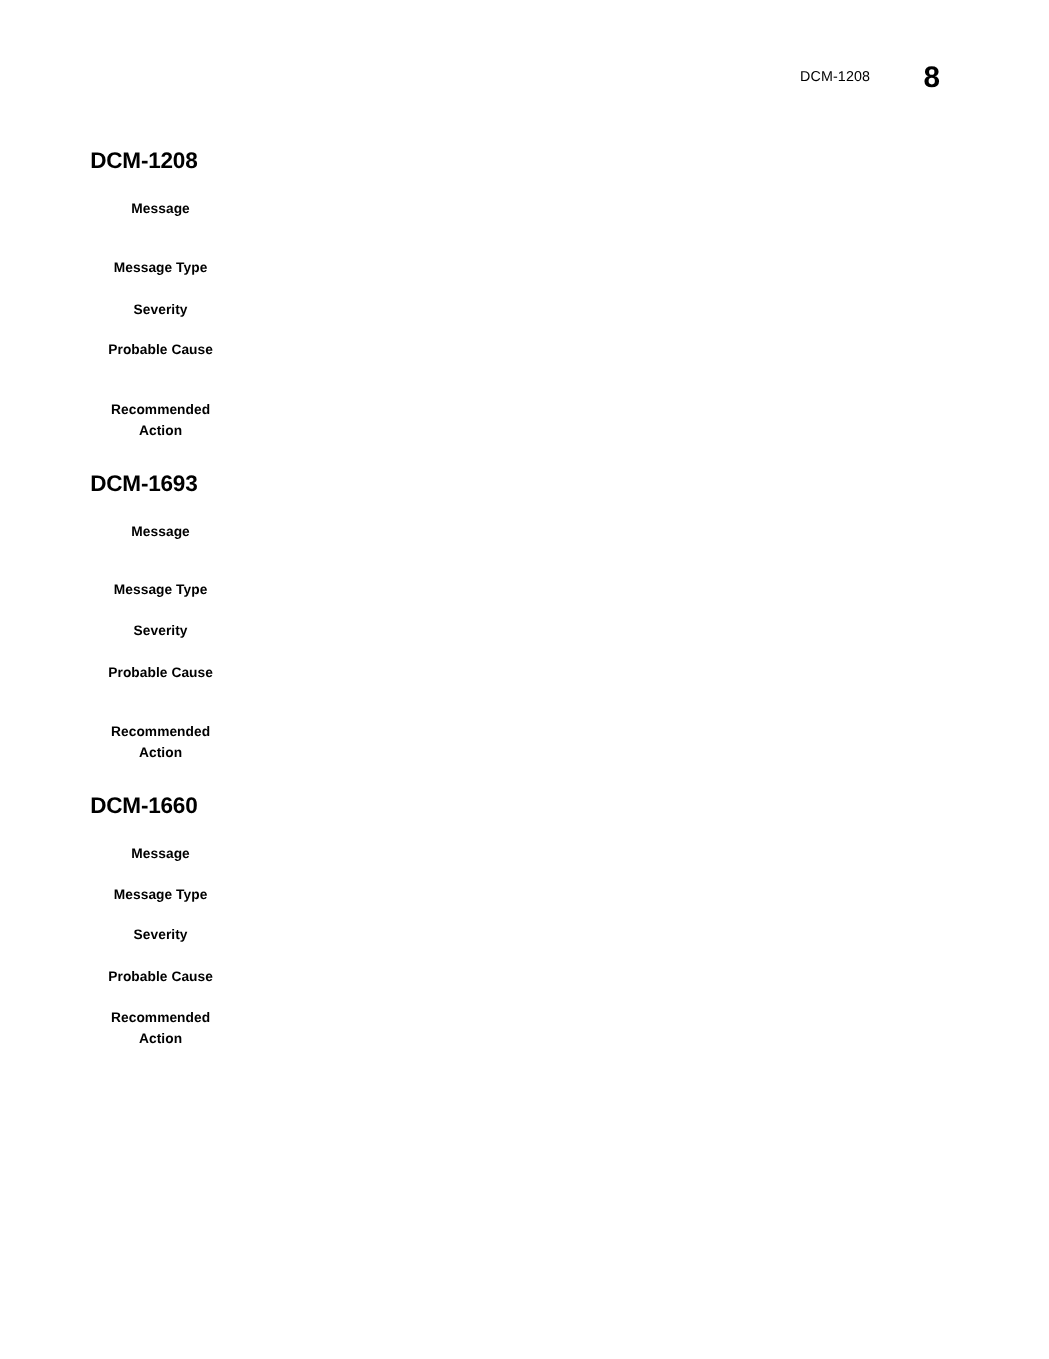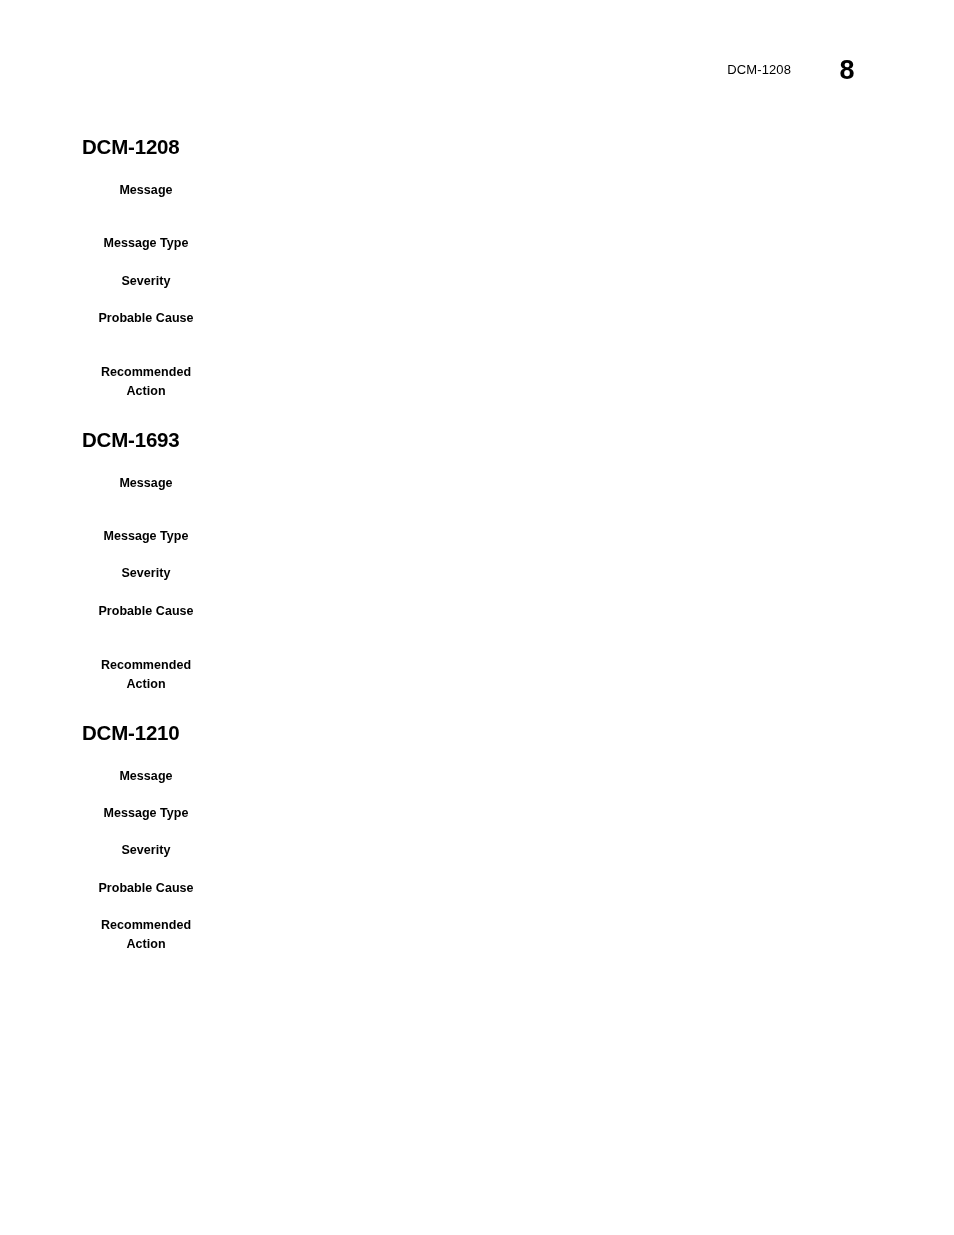--- a/index.html
+++ b/index.html
@@ -166,21 +166,21 @@
           <div class="field-label">Probable Cause</div>
           <div class="field-value"></div>
         </div>
         <div class="field-row" style="top: 656px;">
           <div class="field-label">Recommended
 Action</div>
           <div class="field-value"></div>
         </div>
       </div>
       <div class="section" style="top: 0px;">
-        <div class="section-title" style="top: 721px;">DCM-1210</div>
+        <div class="section-title" style="top: 721px;">DCM-1660</div>
         <div class="field-row" style="top: 767px;">
           <div class="field-label">Message</div>
           <div class="field-value"></div>
         </div>
         <div class="field-row" style="top: 804px;">
           <div class="field-label">Message Type</div>
           <div class="field-value"></div>
         </div>
         <div class="field-row" style="top: 841px;">
           <div class="field-label">Severity</div>

